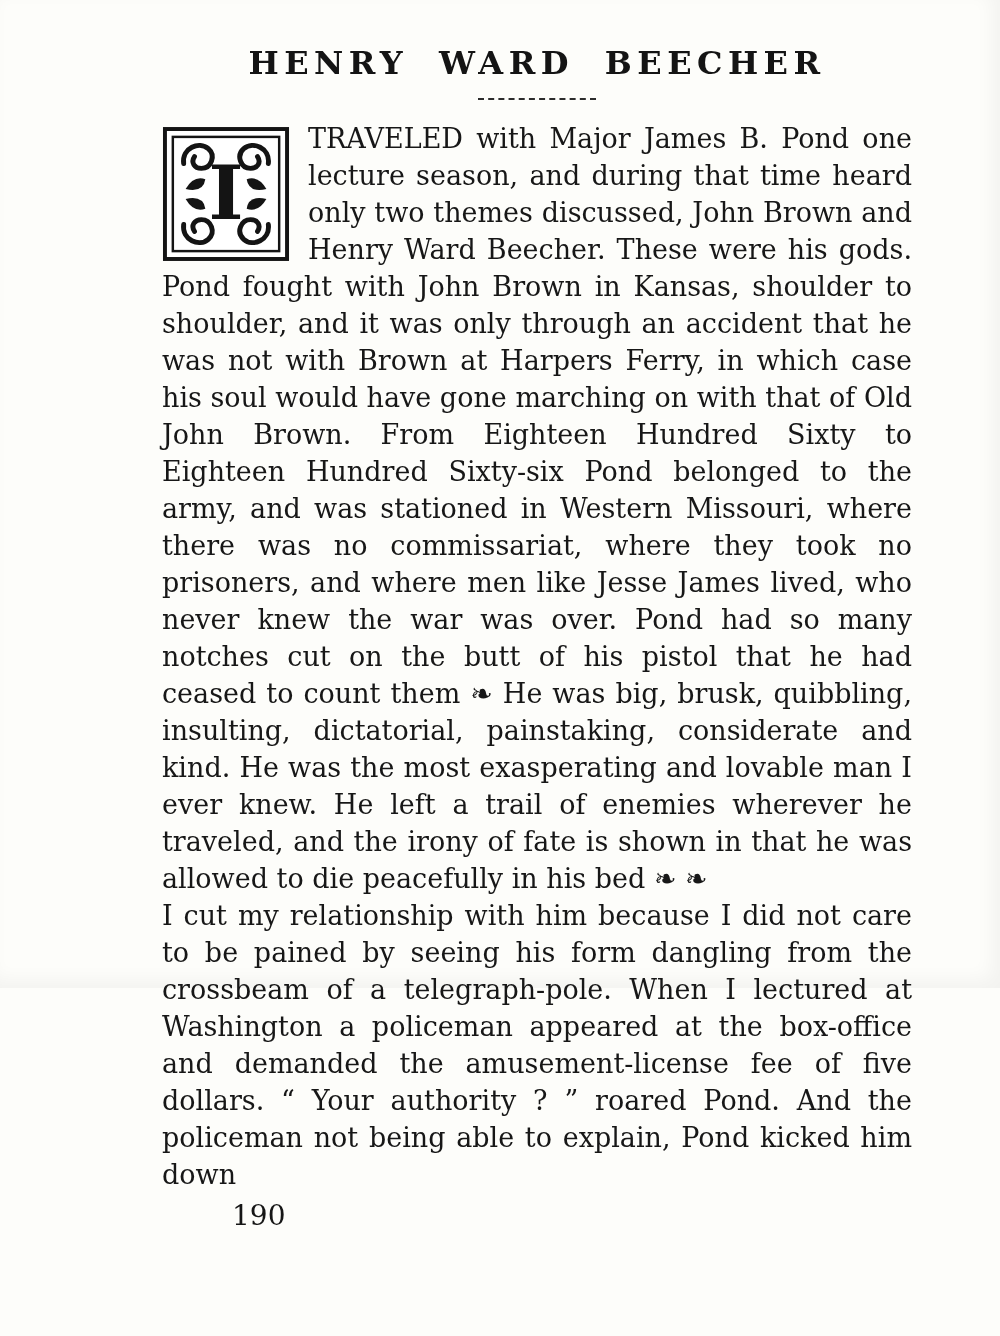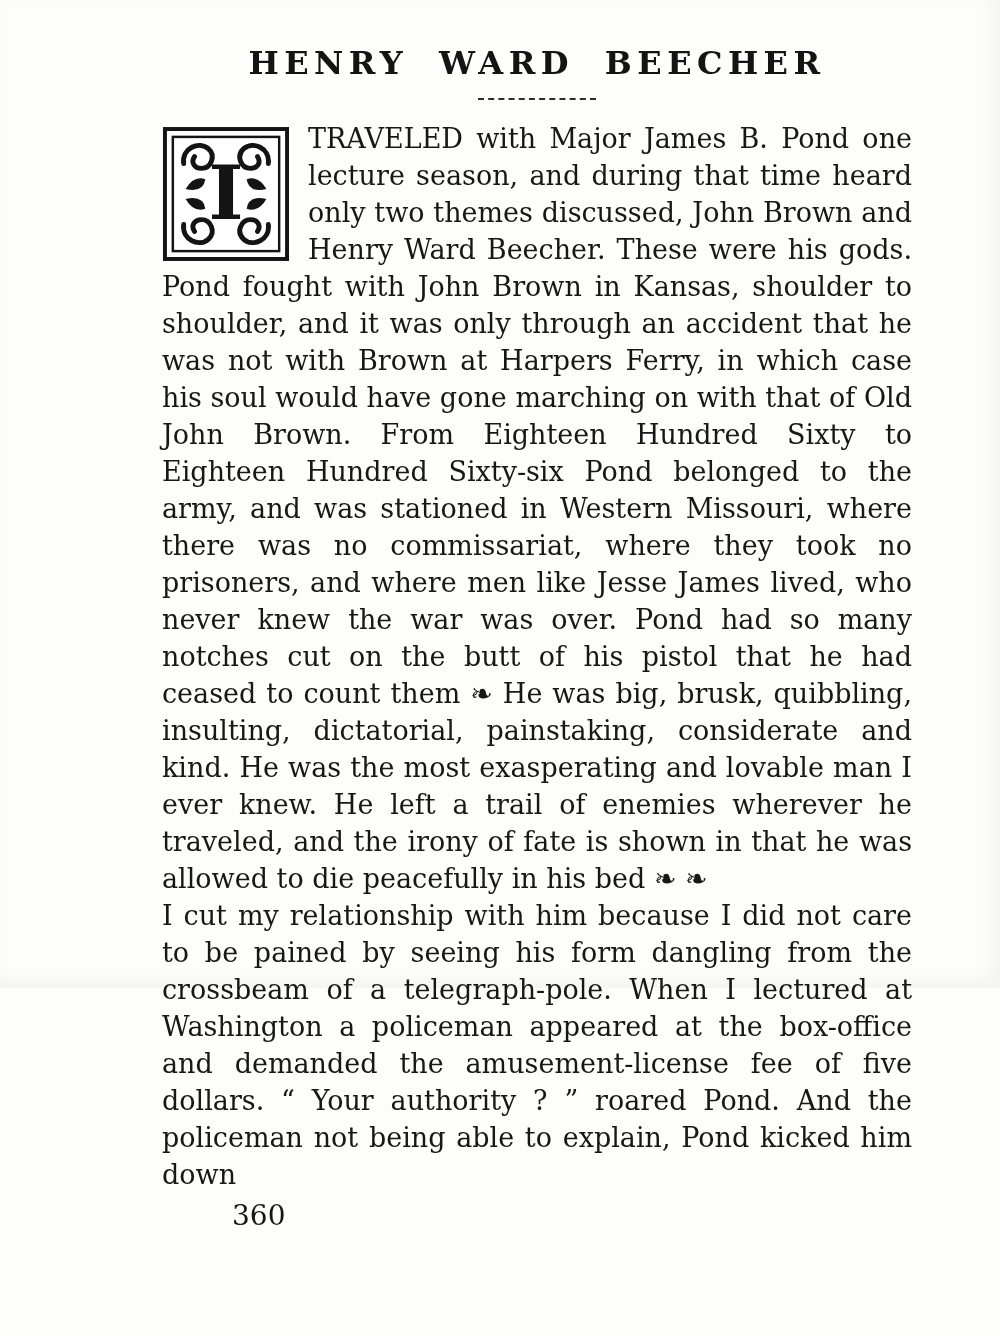--- a/index.html
+++ b/index.html
@@ -84,17 +84,17 @@
               <path d="M24 74 q8 14 20 10 q-2 -14 -20 -10 z"></path>
               <path d="M106 74 q-8 14 -20 10 q2 -14 20 -10 z"></path>
             </g>
             <text x="65" y="94" text-anchor="middle" font-size="76" font-family="DejaVu Serif, serif" font-weight="bold" fill="#141414">I</text>
           </svg>
         </span><span>TRAVELED with Major James B. Pond one lecture season, and during that time heard only two themes discussed, John Brown and Henry Ward Beecher. These were his gods. Pond fought with John Brown in Kansas, shoulder to shoulder, and it was only through an accident that he was not with Brown at Harpers Ferry, in which case his soul would have gone marching on with that of Old John Brown. From Eighteen Hundred Sixty to Eighteen Hundred Sixty-six Pond belonged to the army, and was stationed in Western Missouri, where there was no commissariat, where they took no prisoners, and where men like Jesse James lived, who never knew the war was over. Pond had so many notches cut on the butt of his pistol that he had ceased to count them ❧ He was big, brusk, quibbling, insulting, dictatorial, painstaking, considerate and kind. He was the most exasperating and lovable man I ever knew. He left a trail of enemies wherever he traveled, and the irony of fate is shown in that he was allowed to die peacefully in his bed ❧ ❧</span>
       </p>
 
       <p class="para">I cut my relationship with him because I did not care to be pained by seeing his form dangling from the crossbeam of a telegraph-pole. When I lectured at Washington a policeman appeared at the box-office and demanded the amusement-license fee of five dollars. “ Your authority ? ” roared Pond. And the policeman not being able to explain, Pond kicked him down</p>
 
-      <div class="pagenum">360</div>
+      <div class="pagenum">190</div>
 
     </div>
   </div>
 </div>
 
 </body></html>

